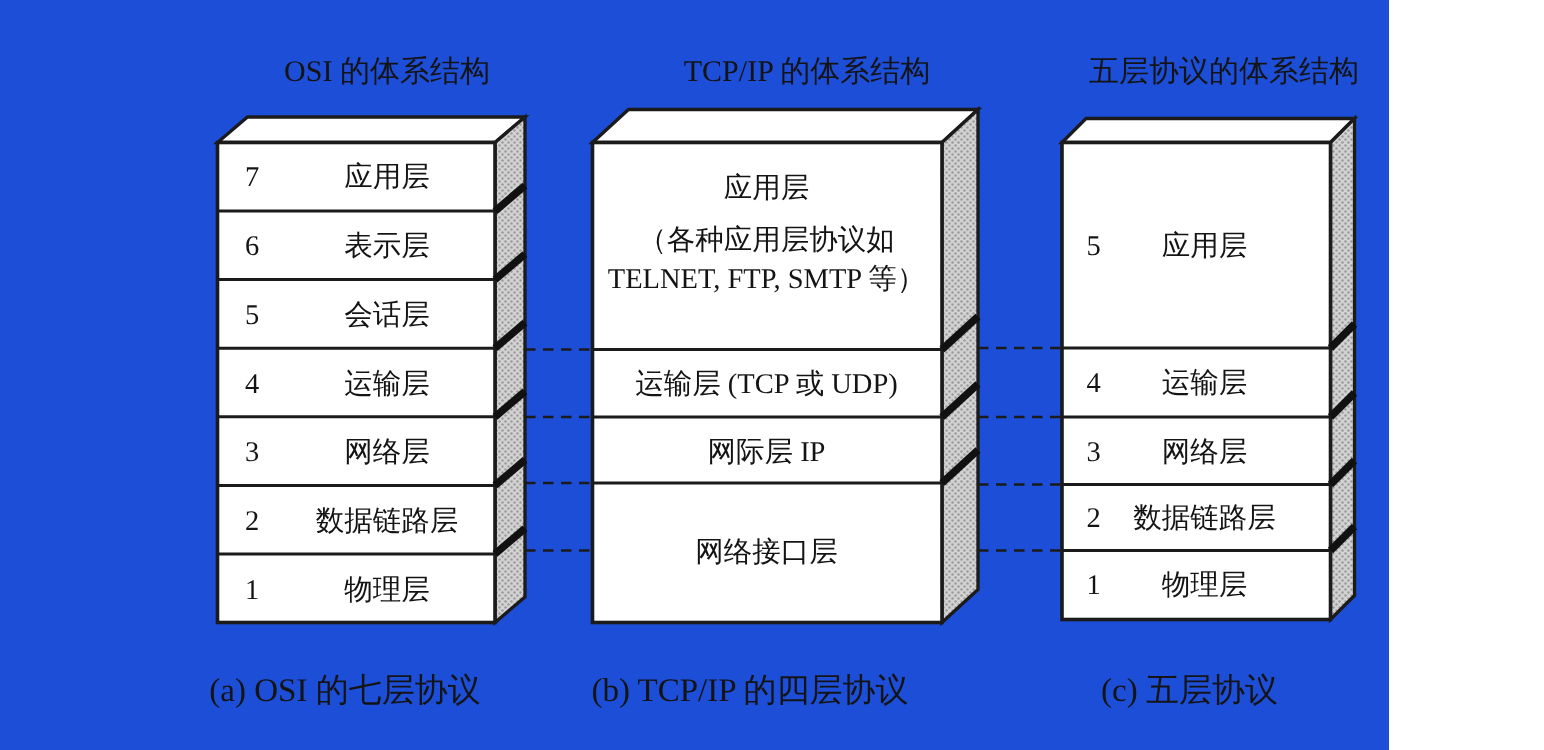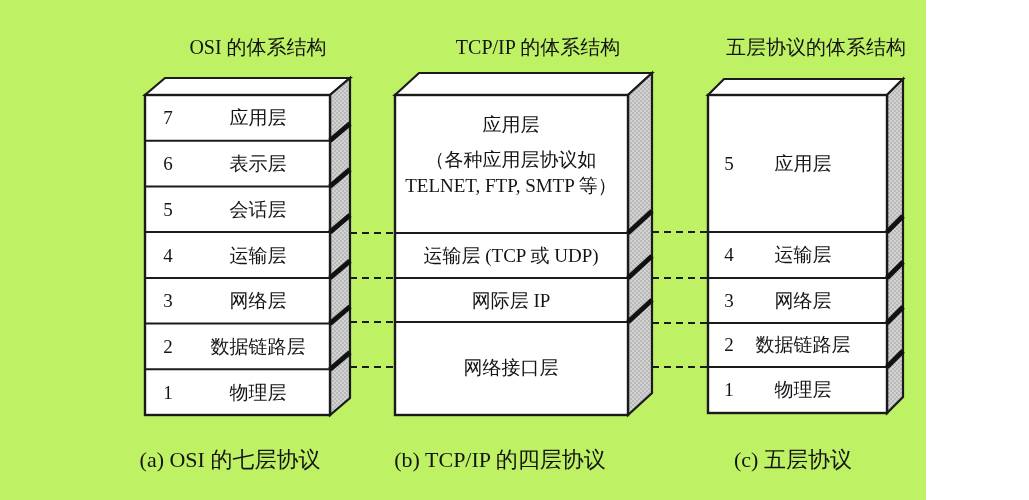--- a/index.html
+++ b/index.html
@@ -4,21 +4,21 @@
 <style>
   html, body {
     margin: 0;
     padding: 0;
     background: #ffffff;
   }
   .stage {
     position: relative;
     width: 926px;
     height: 500px;
-    background: #bef264;
+    background: #1d4ed8;
     overflow: hidden;
   }
   svg { display: block; }
   .t {
     font-family: "Liberation Serif", "DejaVu Serif", serif;
     fill: #141414;
   }
   .title   { font-size: 20px; }
   .layer   { font-size: 19px; }
   .num     { font-size: 19px; }

